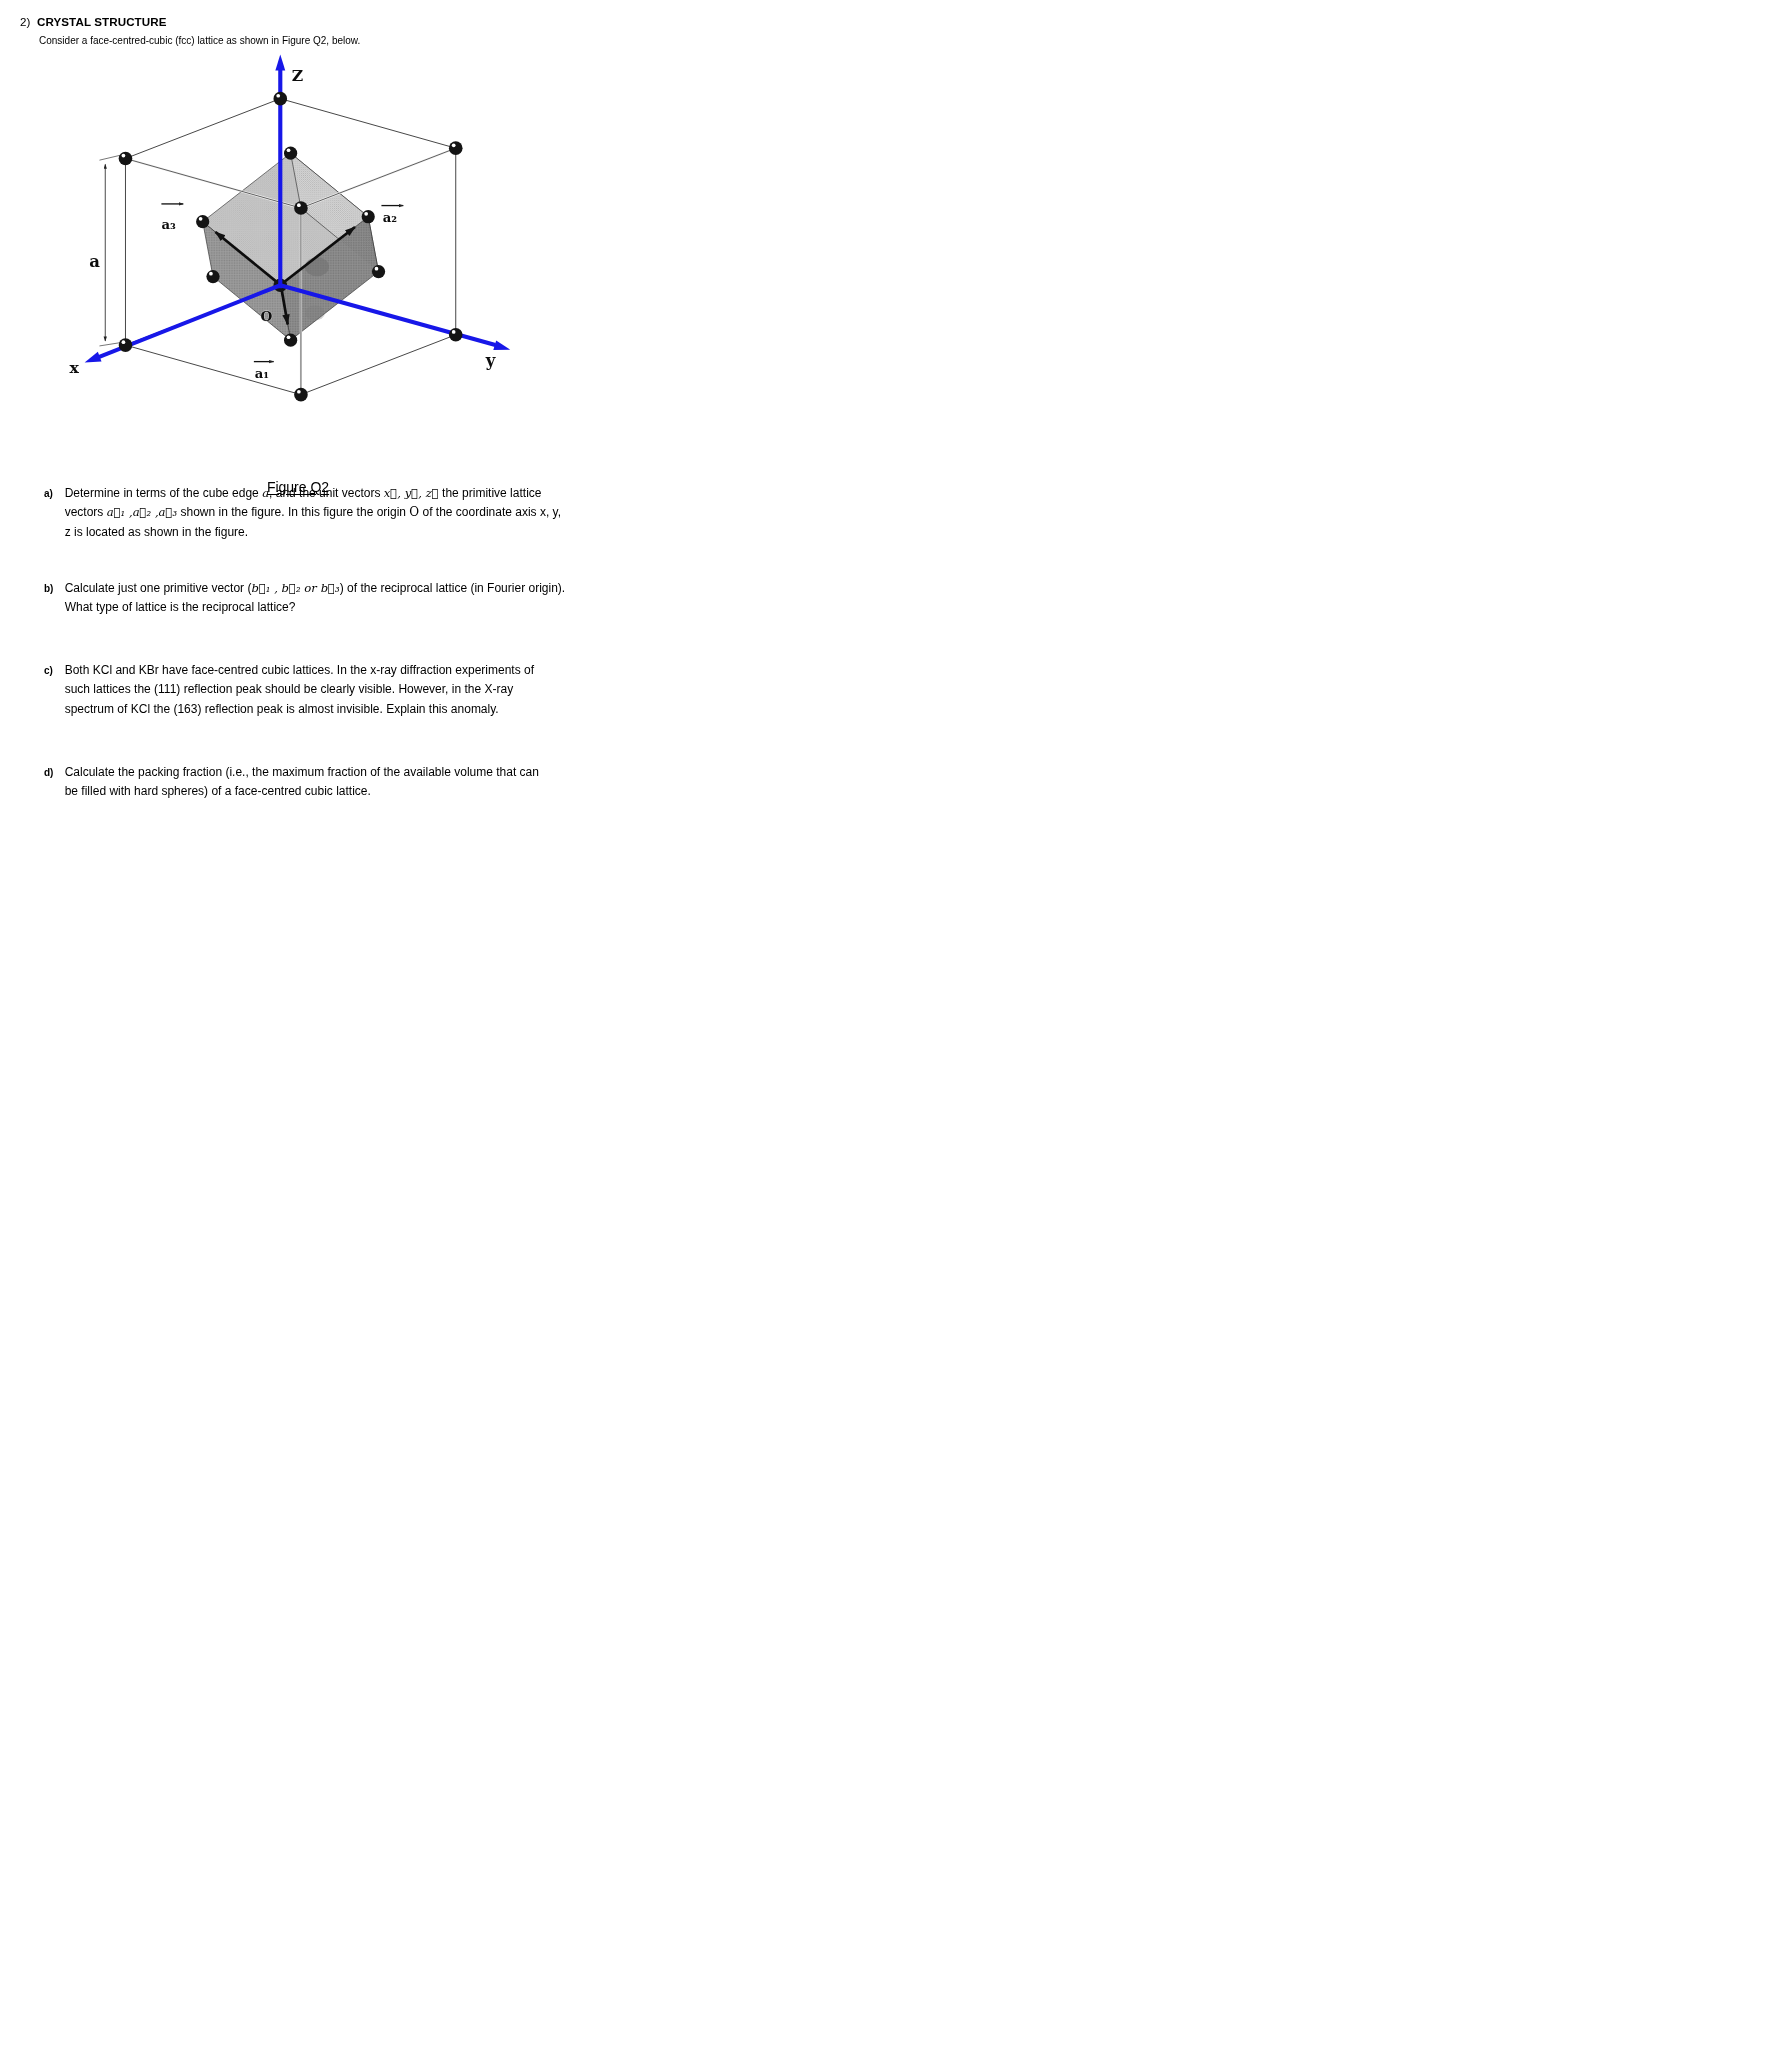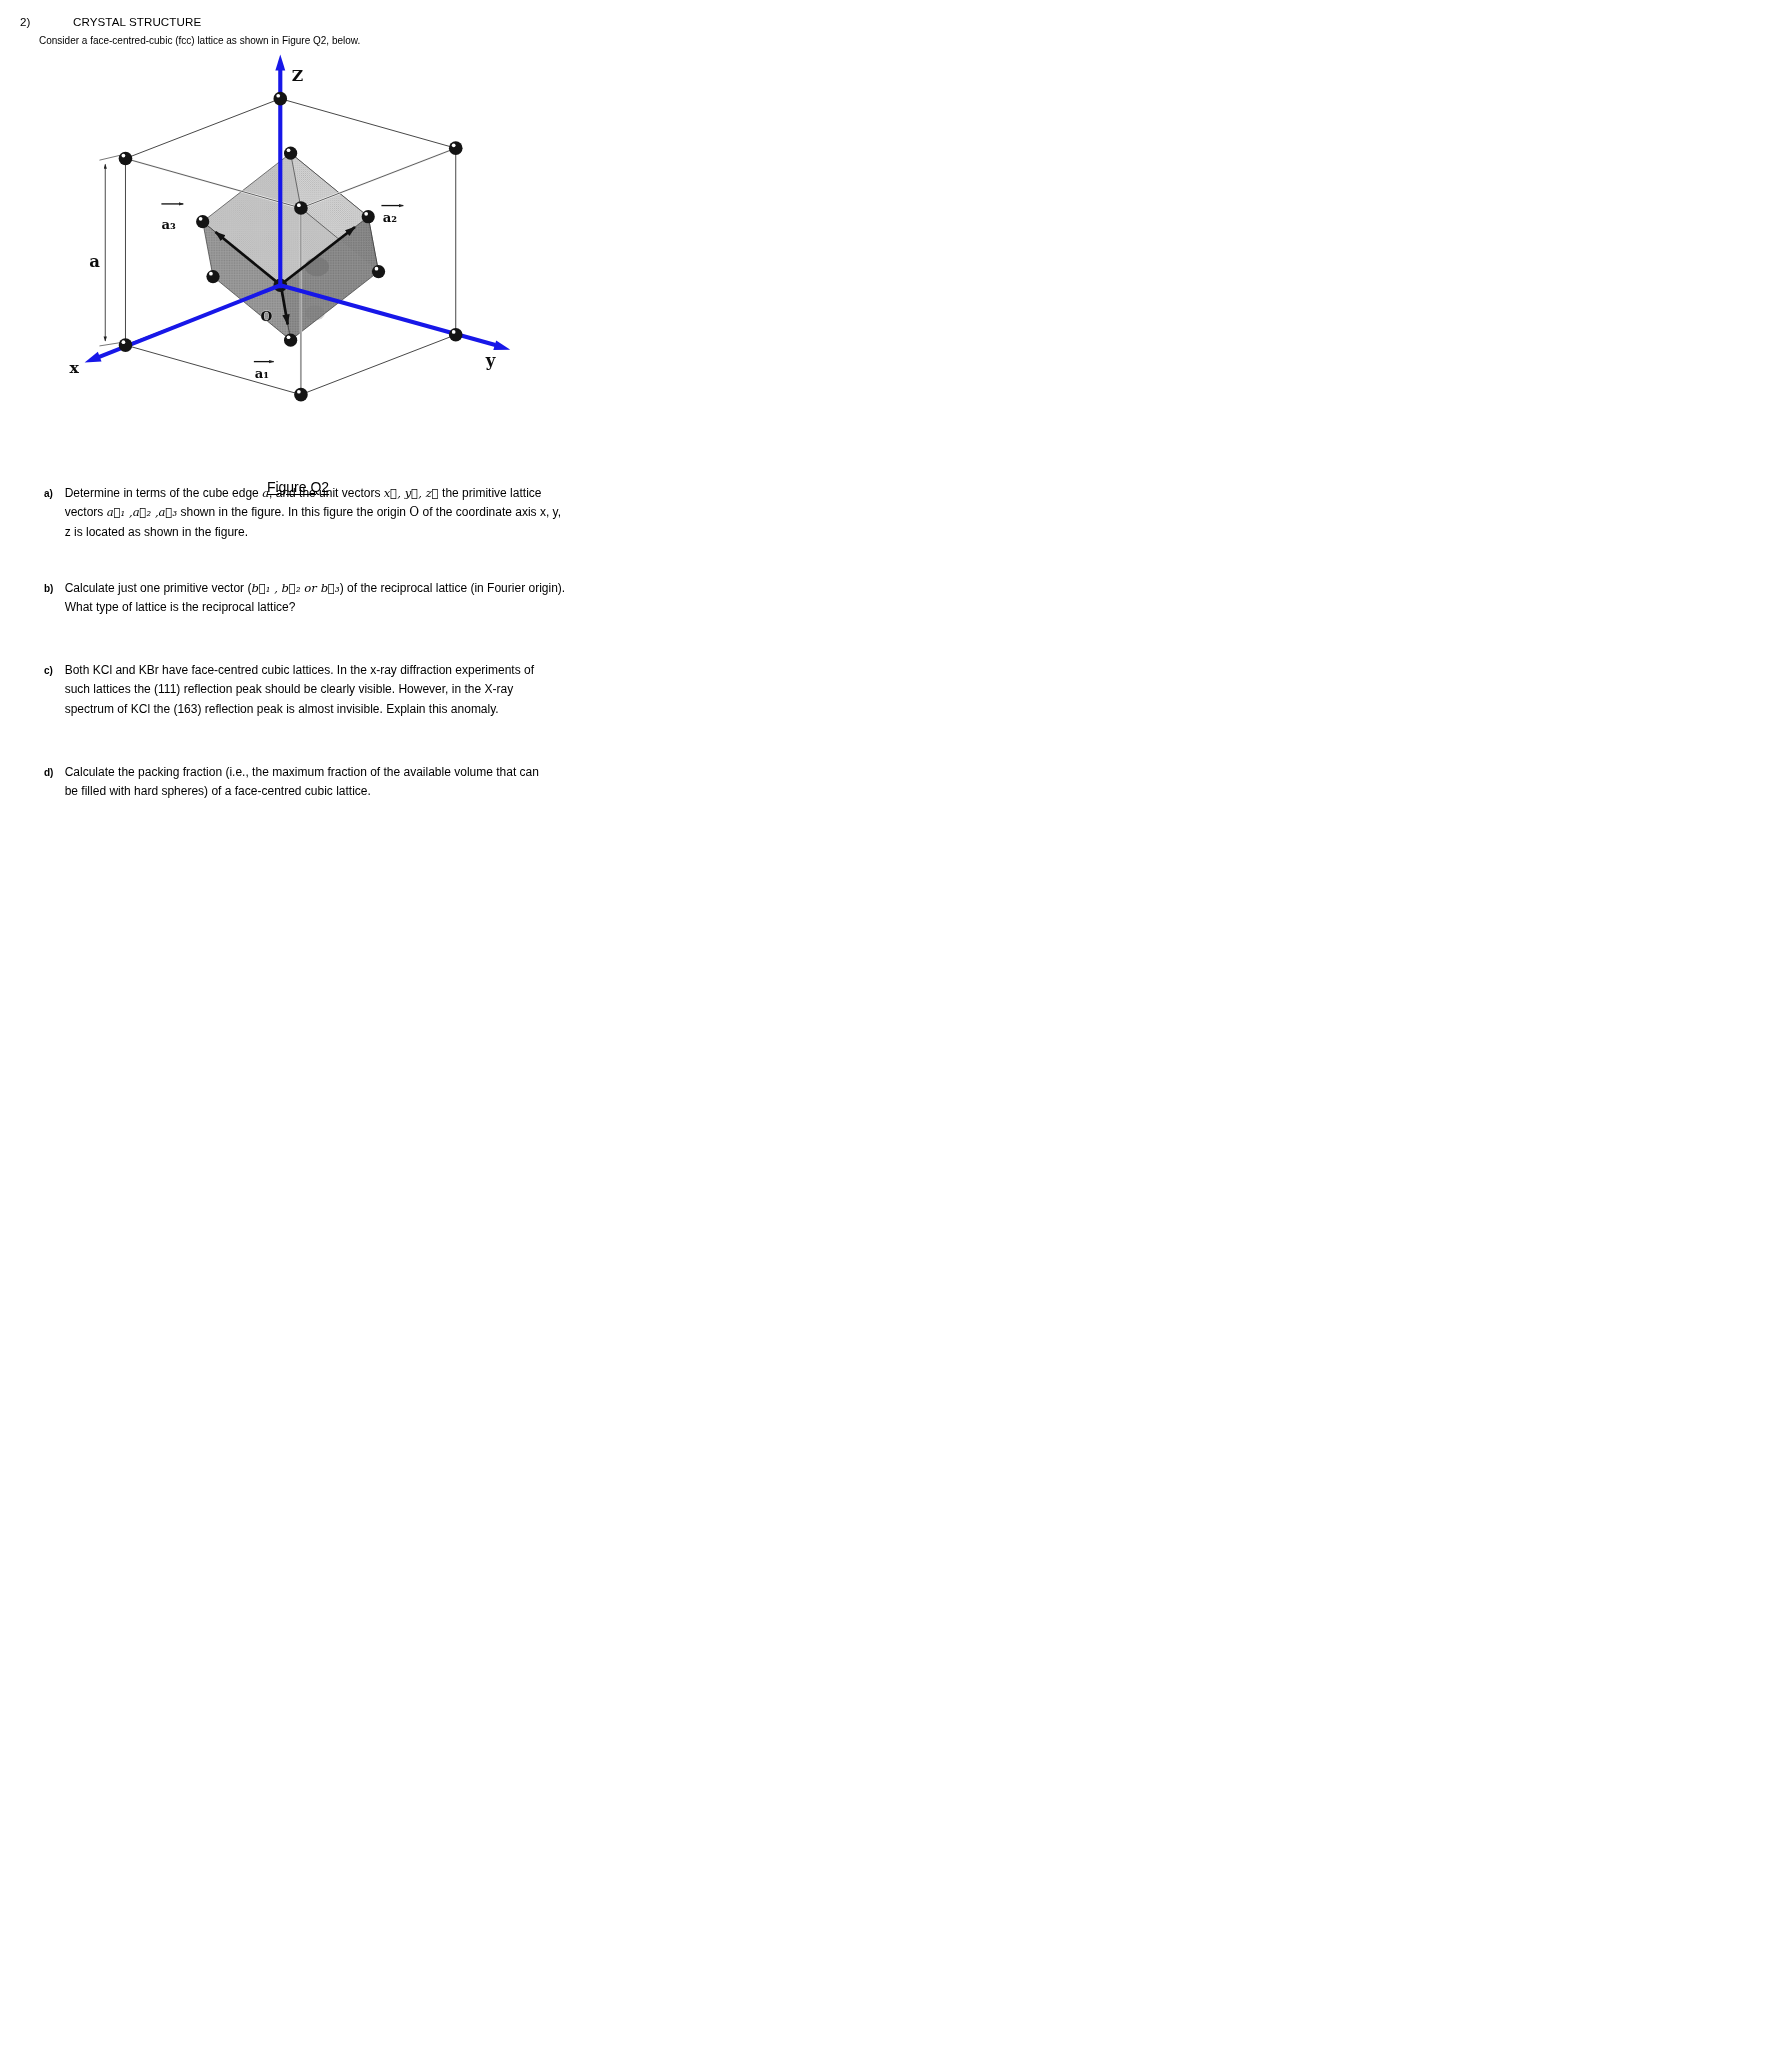--- a/index.html
+++ b/index.html
@@ -4,21 +4,21 @@
 <style>
   html,body{margin:0;padding:0;background:#ffffff;}
   body{
     width:596px;height:807px;position:relative;overflow:hidden;
     font-family:"Liberation Sans",sans-serif;color:#000;
     -webkit-font-smoothing:antialiased;
   }
   .abs{position:absolute;}
   .title-row{top:15px;left:20px;display:flex;gap:6.6px;font-size:11.6px;}
   .sec-num{font-weight:400;}
-  .sec-title{font-weight:400;letter-spacing:0.1px;margin-left:36px;}
+  .sec-title{font-weight:700;letter-spacing:0.1px;}
   .intro{top:35px;left:39px;font-size:10px;}
   .figwrap{top:52px;left:54px;width:479px;height:393px;}
   .caption{top:479px;left:0;width:596px;text-align:center;font-size:14px;}
   .caption span{text-decoration:underline;text-underline-offset:1.7px;}
   .q{display:flex;left:44px;}
   .q-label{flex:0 0 20.7px;font-weight:700;font-size:10px;line-height:19.4px;}
   .q-body{width:525px;font-size:12px;line-height:19.4px;}
   .q-a{top:484px;}
   .q-b{top:579px;}
   .q-c{top:661px;}

